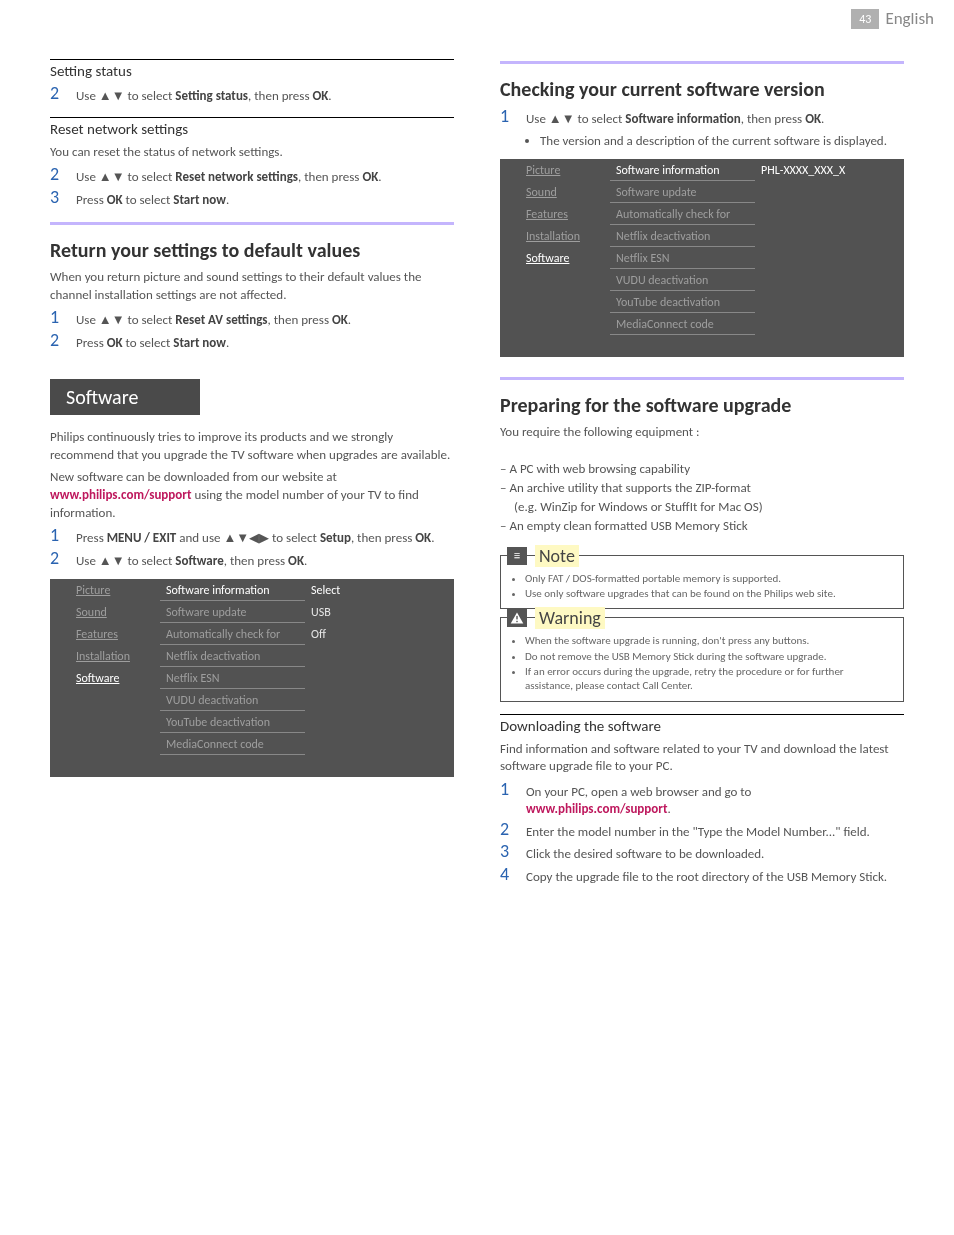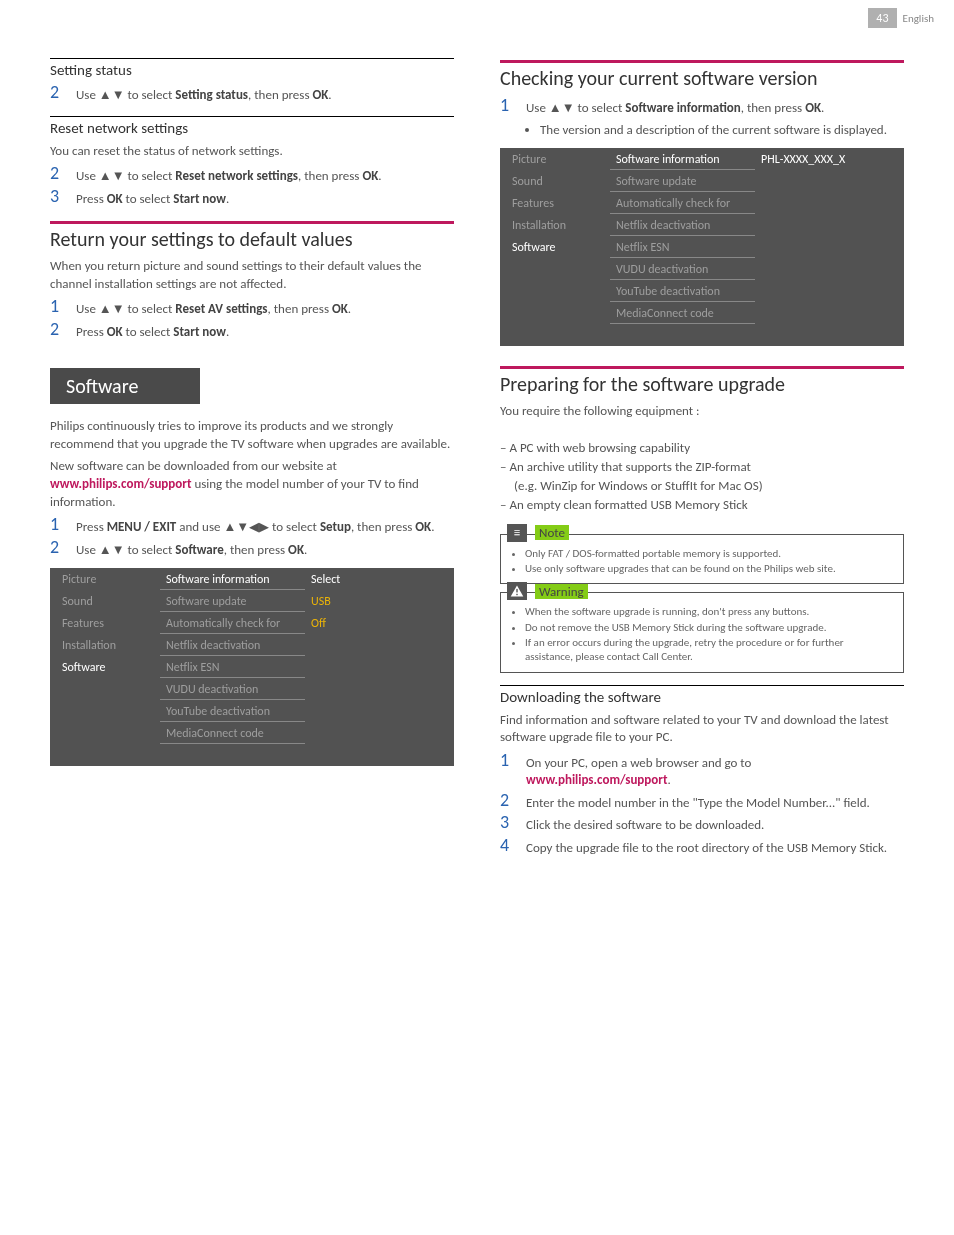--- a/index.html
+++ b/index.html
@@ -1,52 +1,52 @@
 <!DOCTYPE html>
 <html><head>
 <meta charset="utf-8">
 <style>
   * { box-sizing: border-box; margin: 0; padding: 0; }
   body { font-family: "Gill Sans", "Gill Sans MT", Calibri, sans-serif; font-size: 13px; color: #333; background: #fff; width: 954px; margin: 0 auto; padding-bottom: 40px; }
   .page-header { display: flex; justify-content: flex-end; align-items: center; padding: 8px 20px 8px 5px; }
   .page-num { background: #b0b0b0; color: #fff; padding: 3px 8px; font-size: 12px; margin-right: 6px; }
-  .lang { font-size: 11px; color: #888; }
+  .lang { font-size: 17px; color: #888; }
   .columns { display: flex; gap: 46px; padding: 10px 50px 0 50px; }
   .col { flex: 1; min-width: 0; }
-  h2 { font-weight: 400; font-size: 20px; border-top: 3px solid #be185d; padding-top: 3px; margin-top: 14px; margin-bottom: 6px; }
+  h2 { font-weight: 700; font-size: 20px; border-top: 3px solid #c4b5fd; padding-top: 13px; margin-top: 14px; margin-bottom: 6px; }
   h3 { font-weight: 400; font-size: 15px; border-top: 1px solid #000; padding-top: 2px; margin-top: 12px; margin-bottom: 4px; }
   p { margin: 5px 0; line-height: 1.35; color: #555; }
   ol.steps { list-style: none; padding: 0; margin: 4px 0; }
   ol.steps > li { display: flex; align-items: flex-start; margin: 2px 0; }
   ol.steps > li .num { color: #2a63b0; font-size: 18px; font-weight: 400; width: 26px; flex-shrink: 0; line-height: 1.1; }
   ol.steps > li .step-body { flex: 1; padding-top: 3px; line-height: 1.35; color: #555; }
   ul.bullets { list-style: disc; padding-left: 40px; margin: 2px 0 6px 0; color: #555; }
   ul.bullets li { margin: 1px 0; line-height: 1.35; }
   ul.dashes { list-style: none; padding-left: 0; margin: 20px 0; color: #555; }
   ul.dashes li { padding-left: 14px; text-indent: -14px; line-height: 1.4; margin: 1px 0; }
   ul.dashes li::before { content: "– "; }
   .bold { font-weight: 700; color: #444; }
   .italic { font-weight: 700; color: #be185d; text-align: right; }
   .arrows { font-family: Arial, sans-serif; }
   .section-band { background: #4a4a4a; color: #fff; font-size: 20px; font-weight: 400; padding: 6px 16px; display: inline-block; margin-top: 24px; margin-bottom: 8px; min-width: 150px; }
   
   .menu { background: #525252; color: #ddd; width: 100%; margin: 10px 0 20px 0; font-size: 12px; border-collapse: collapse; }
   .menu td { padding: 4px 6px 3px 6px; vertical-align: top; }
-  .menu .side { width: 110px; color: #9e9e9e; padding-left: 12px; }
+  .menu .side { width: 110px; color: #9e9e9e; padding-left: 26px; text-decoration: underline; }
   .menu .side.active { color: #fff; }
   .menu .mid { width: 145px; border-bottom: 1px solid #888; color: #9e9e9e; }
   .menu .mid.active { color: #fff; }
-  .menu .val { color: #eab308; padding-right: 10px; }
+  .menu .val { color: #e5e5e5; padding-right: 10px; }
   .menu .val.active { color: #fff; }
   .menu tr.pad td { height: 22px; }
   
   .callout { border: 1px solid #555; margin: 8px 0; font-size: 11px; }
   .callout .head { display: flex; align-items: center; margin-top: -11px; margin-left: 6px; }
   .callout .icon { background: #555; width: 20px; height: 18px; display: flex; align-items: center; justify-content: center; color: #fff; font-size: 13px; margin-right: 8px; }
-  .callout .title { background: #84cc16; padding: 0 4px; font-size: 13px; color: #444; }
+  .callout .title { background: #fef9c3; padding: 0 4px; font-size: 18px; color: #444; }
   .callout ul { list-style: disc; padding: 4px 10px 6px 24px; color: #666; }
   .callout ul li { line-height: 1.3; margin: 1px 0; }
   .warn-icon svg { width: 14px; height: 14px; display:block; }
 </style>
 </head>
 <body>
 
 <div class="page-header">
   <span class="page-num">43</span>
   <span class="lang">English</span>

